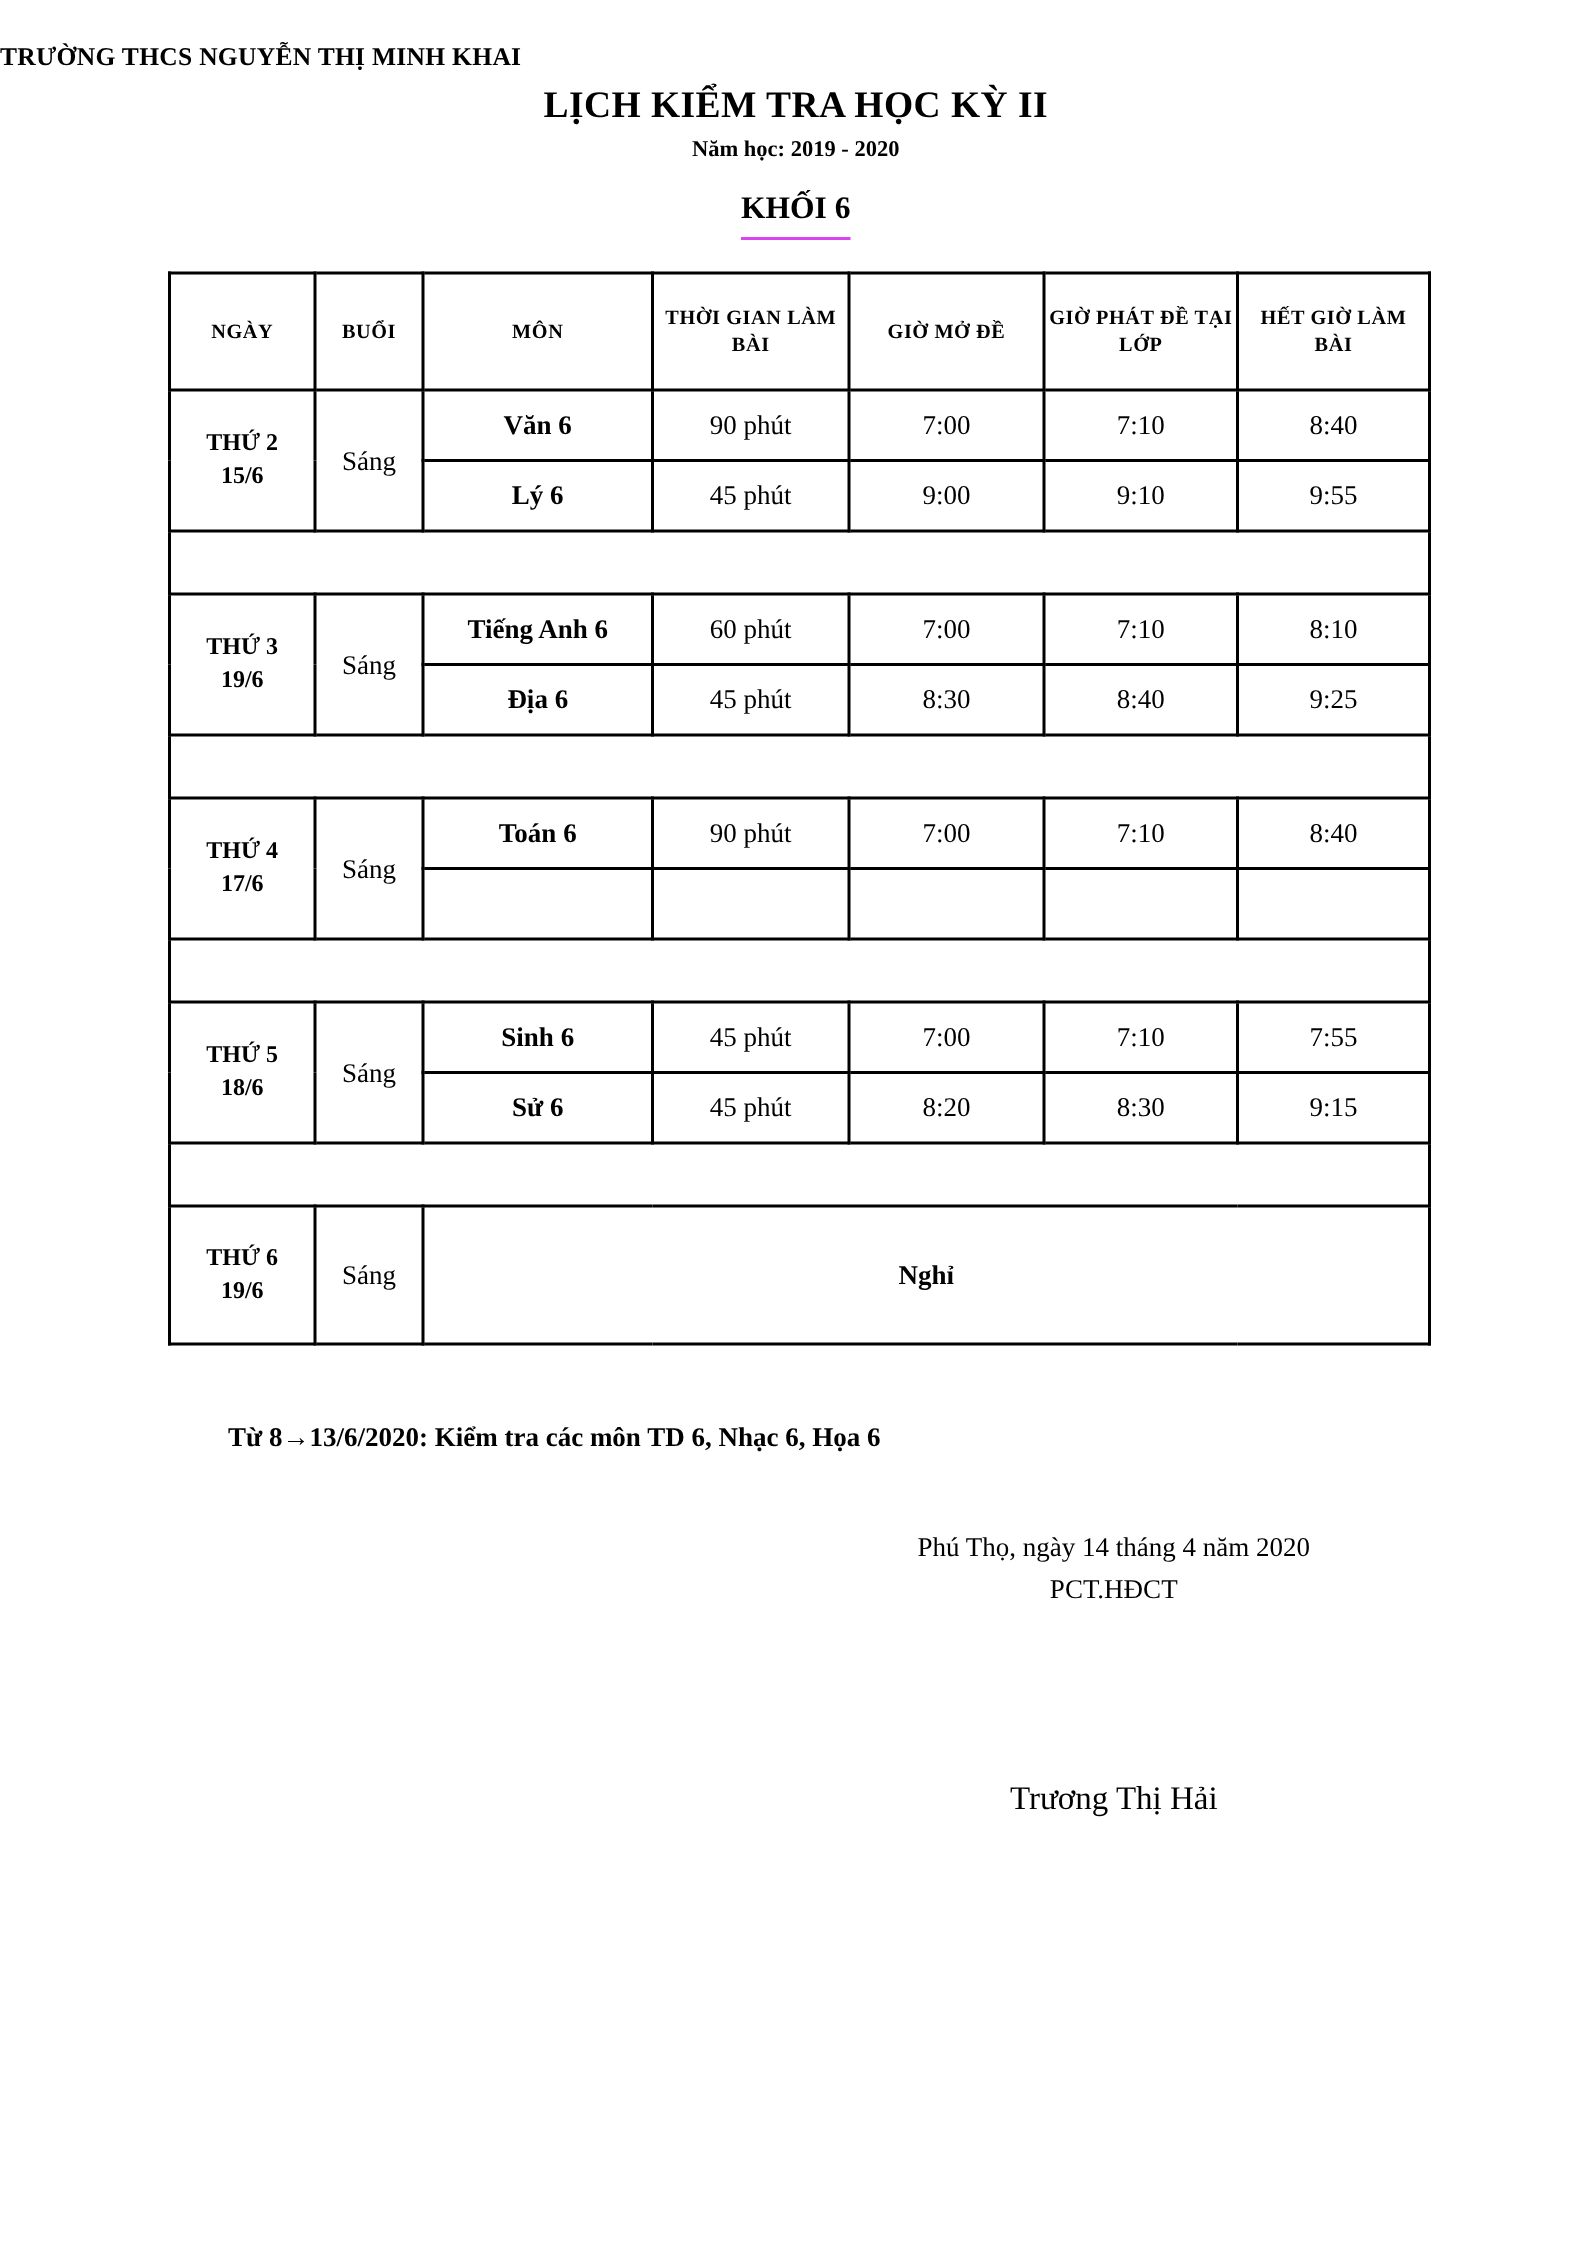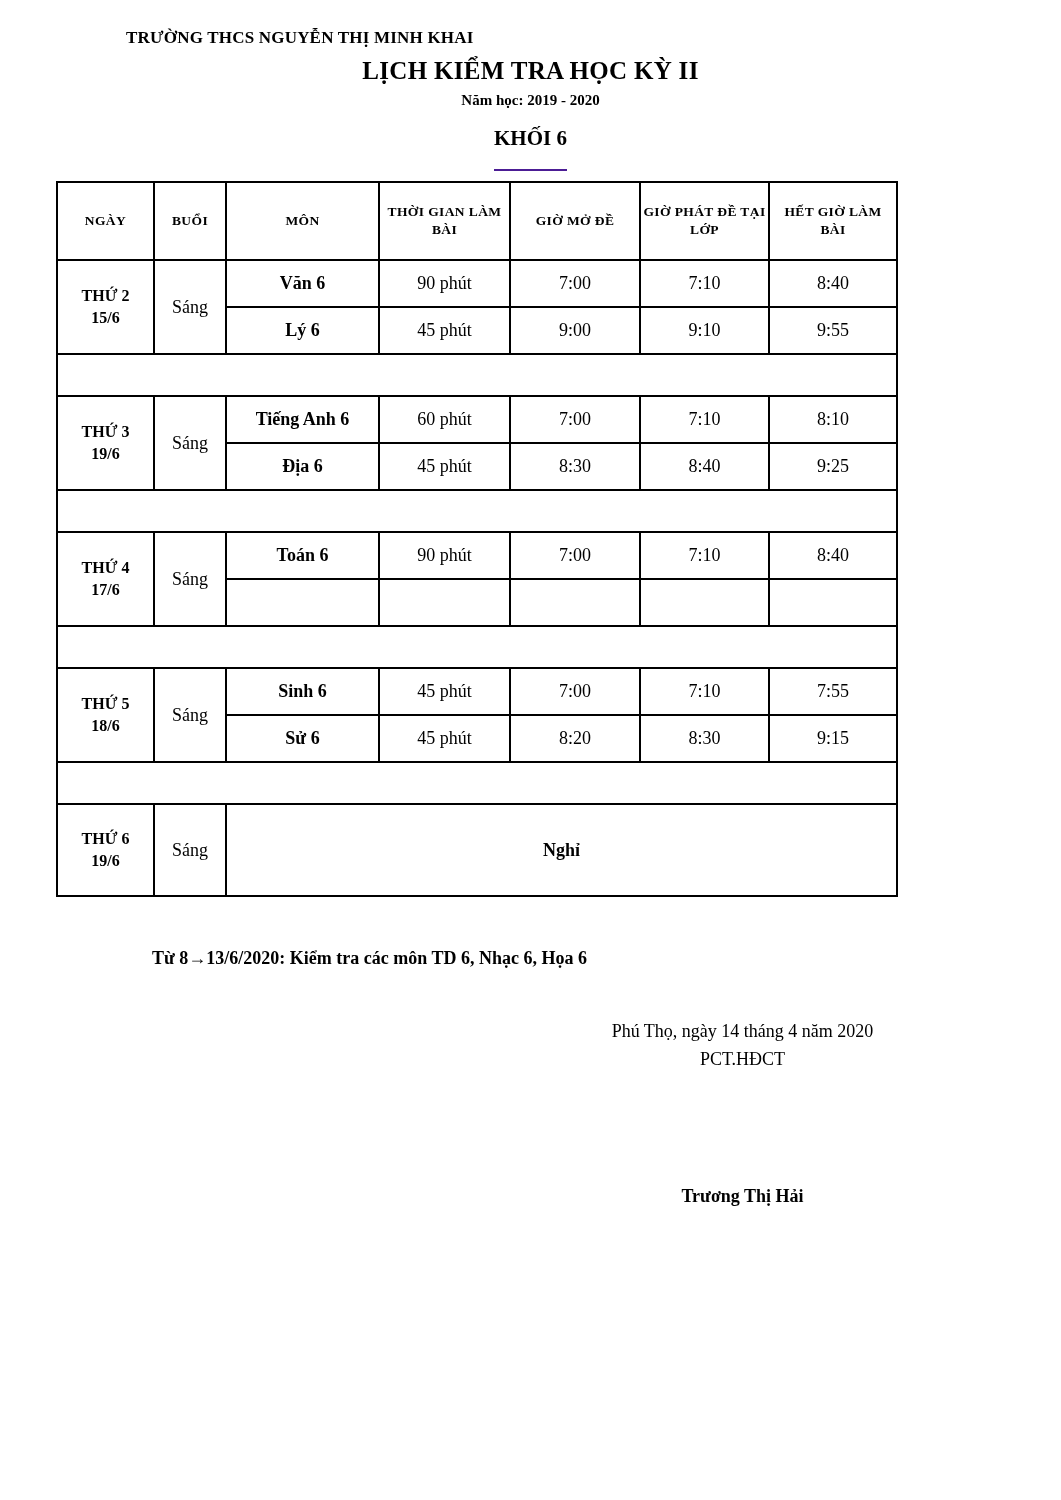--- a/index.html
+++ b/index.html
@@ -17,21 +17,20 @@
   }
 
   
   .header-block {
     padding-top: 28px;
   }
   .school-name {
     font-size: 17px;
     font-weight: bold;
     letter-spacing: 0.2px;
-    padding-left: 126px;
   }
   .doc-title {
     text-align: center;
     font-size: 25px;
     font-weight: bold;
     margin-top: 9px;
     letter-spacing: 0.3px;
   }
   .school-year {
     text-align: center;
@@ -39,28 +38,28 @@
     font-weight: bold;
     margin-top: 7px;
   }
   .grade-title {
     text-align: center;
     font-size: 21px;
     font-weight: bold;
     margin-top: 17px;
   }
   .grade-title span {
-    border-bottom: 2px solid #4c1d95;
-    padding-bottom: 19px;
+    border-bottom: 2px solid #d946ef;
+    padding-bottom: 8px;
   }
 
   
   .table-wrap {
     margin-top: 30px;
-    padding-left: 56px;
+    padding-left: 112px;
   }
   table.schedule {
     width: 840px;
     border-collapse: collapse;
     table-layout: fixed;
   }
   table.schedule td,
   table.schedule th {
     border: 2px solid #000;
     padding: 0;
@@ -152,22 +151,22 @@
     font-size: 18px;
     font-weight: normal;
     line-height: 1.55;
   }
   .sign-role {
     font-size: 18px;
     font-weight: normal;
     line-height: 1.55;
   }
   .sign-name {
-    font-size: 18px;
-    font-weight: bold;
+    font-size: 22px;
+    font-weight: normal;
     margin-top: 110px;
     line-height: 1.4;
   }
 </style>
 </head>
 <body>
 
 <div class="header-block">
   <div class="school-name">TRƯỜNG THCS NGUYỄN THỊ MINH KHAI</div>
   <div class="doc-title">LỊCH KIỂM TRA HỌC KỲ II</div>

